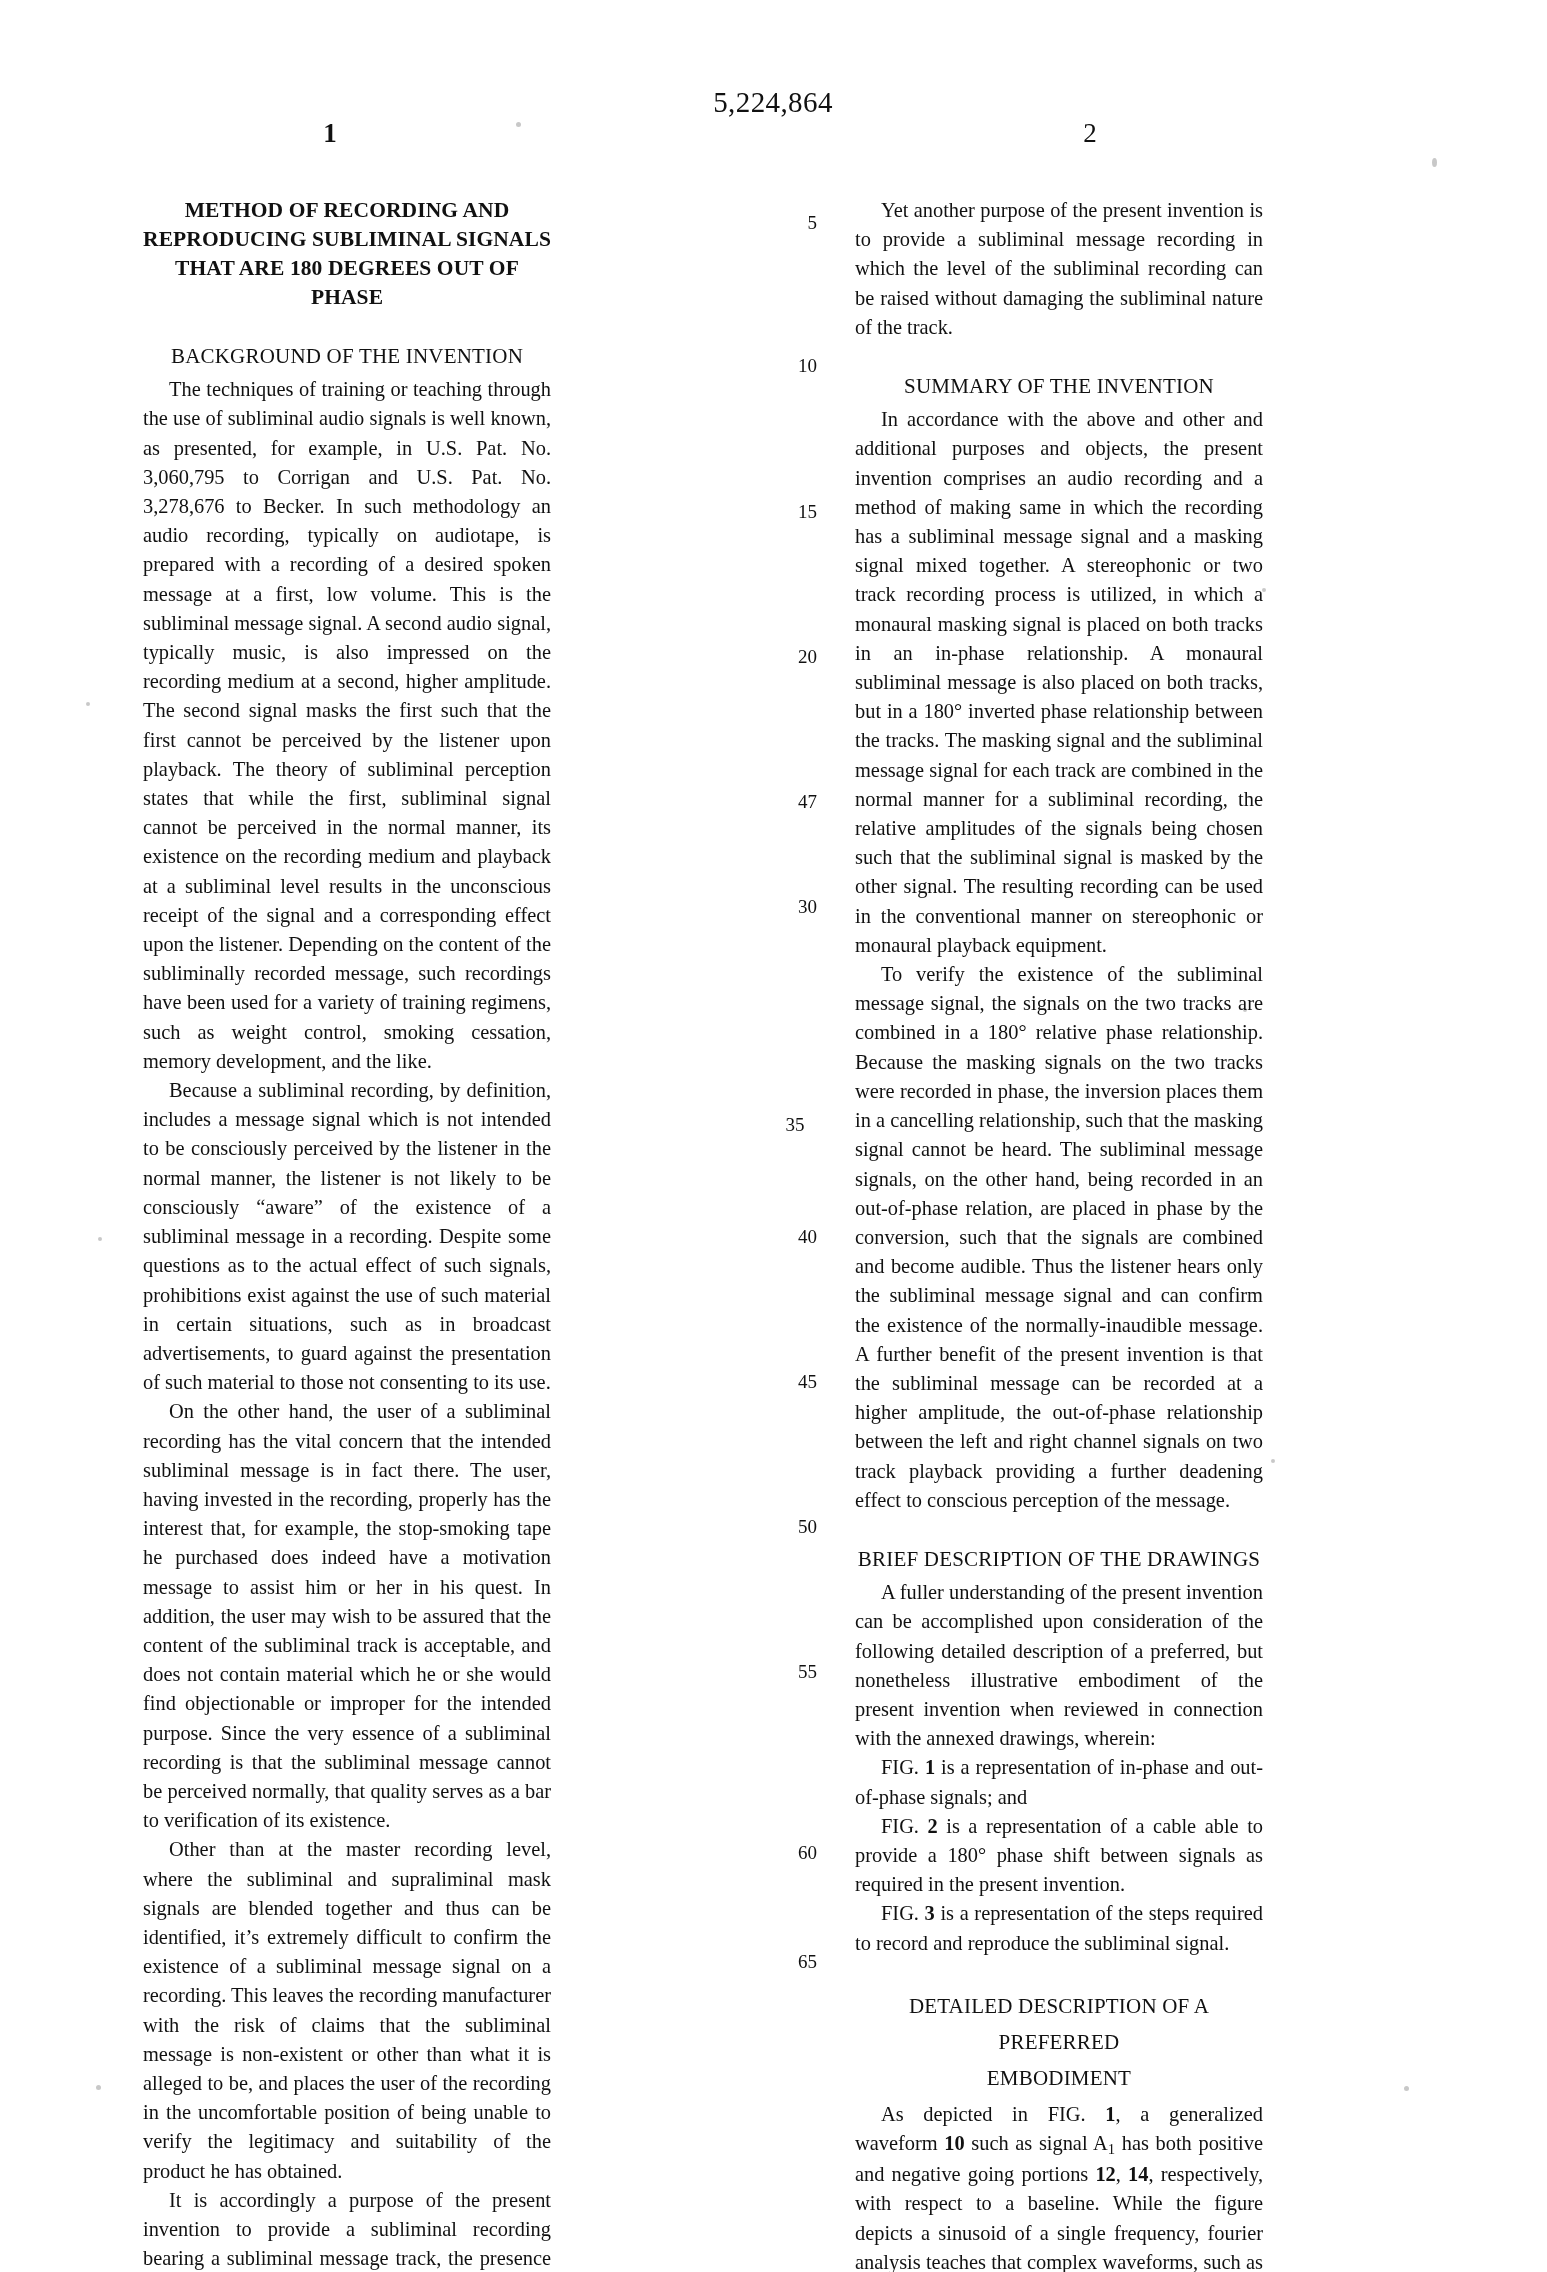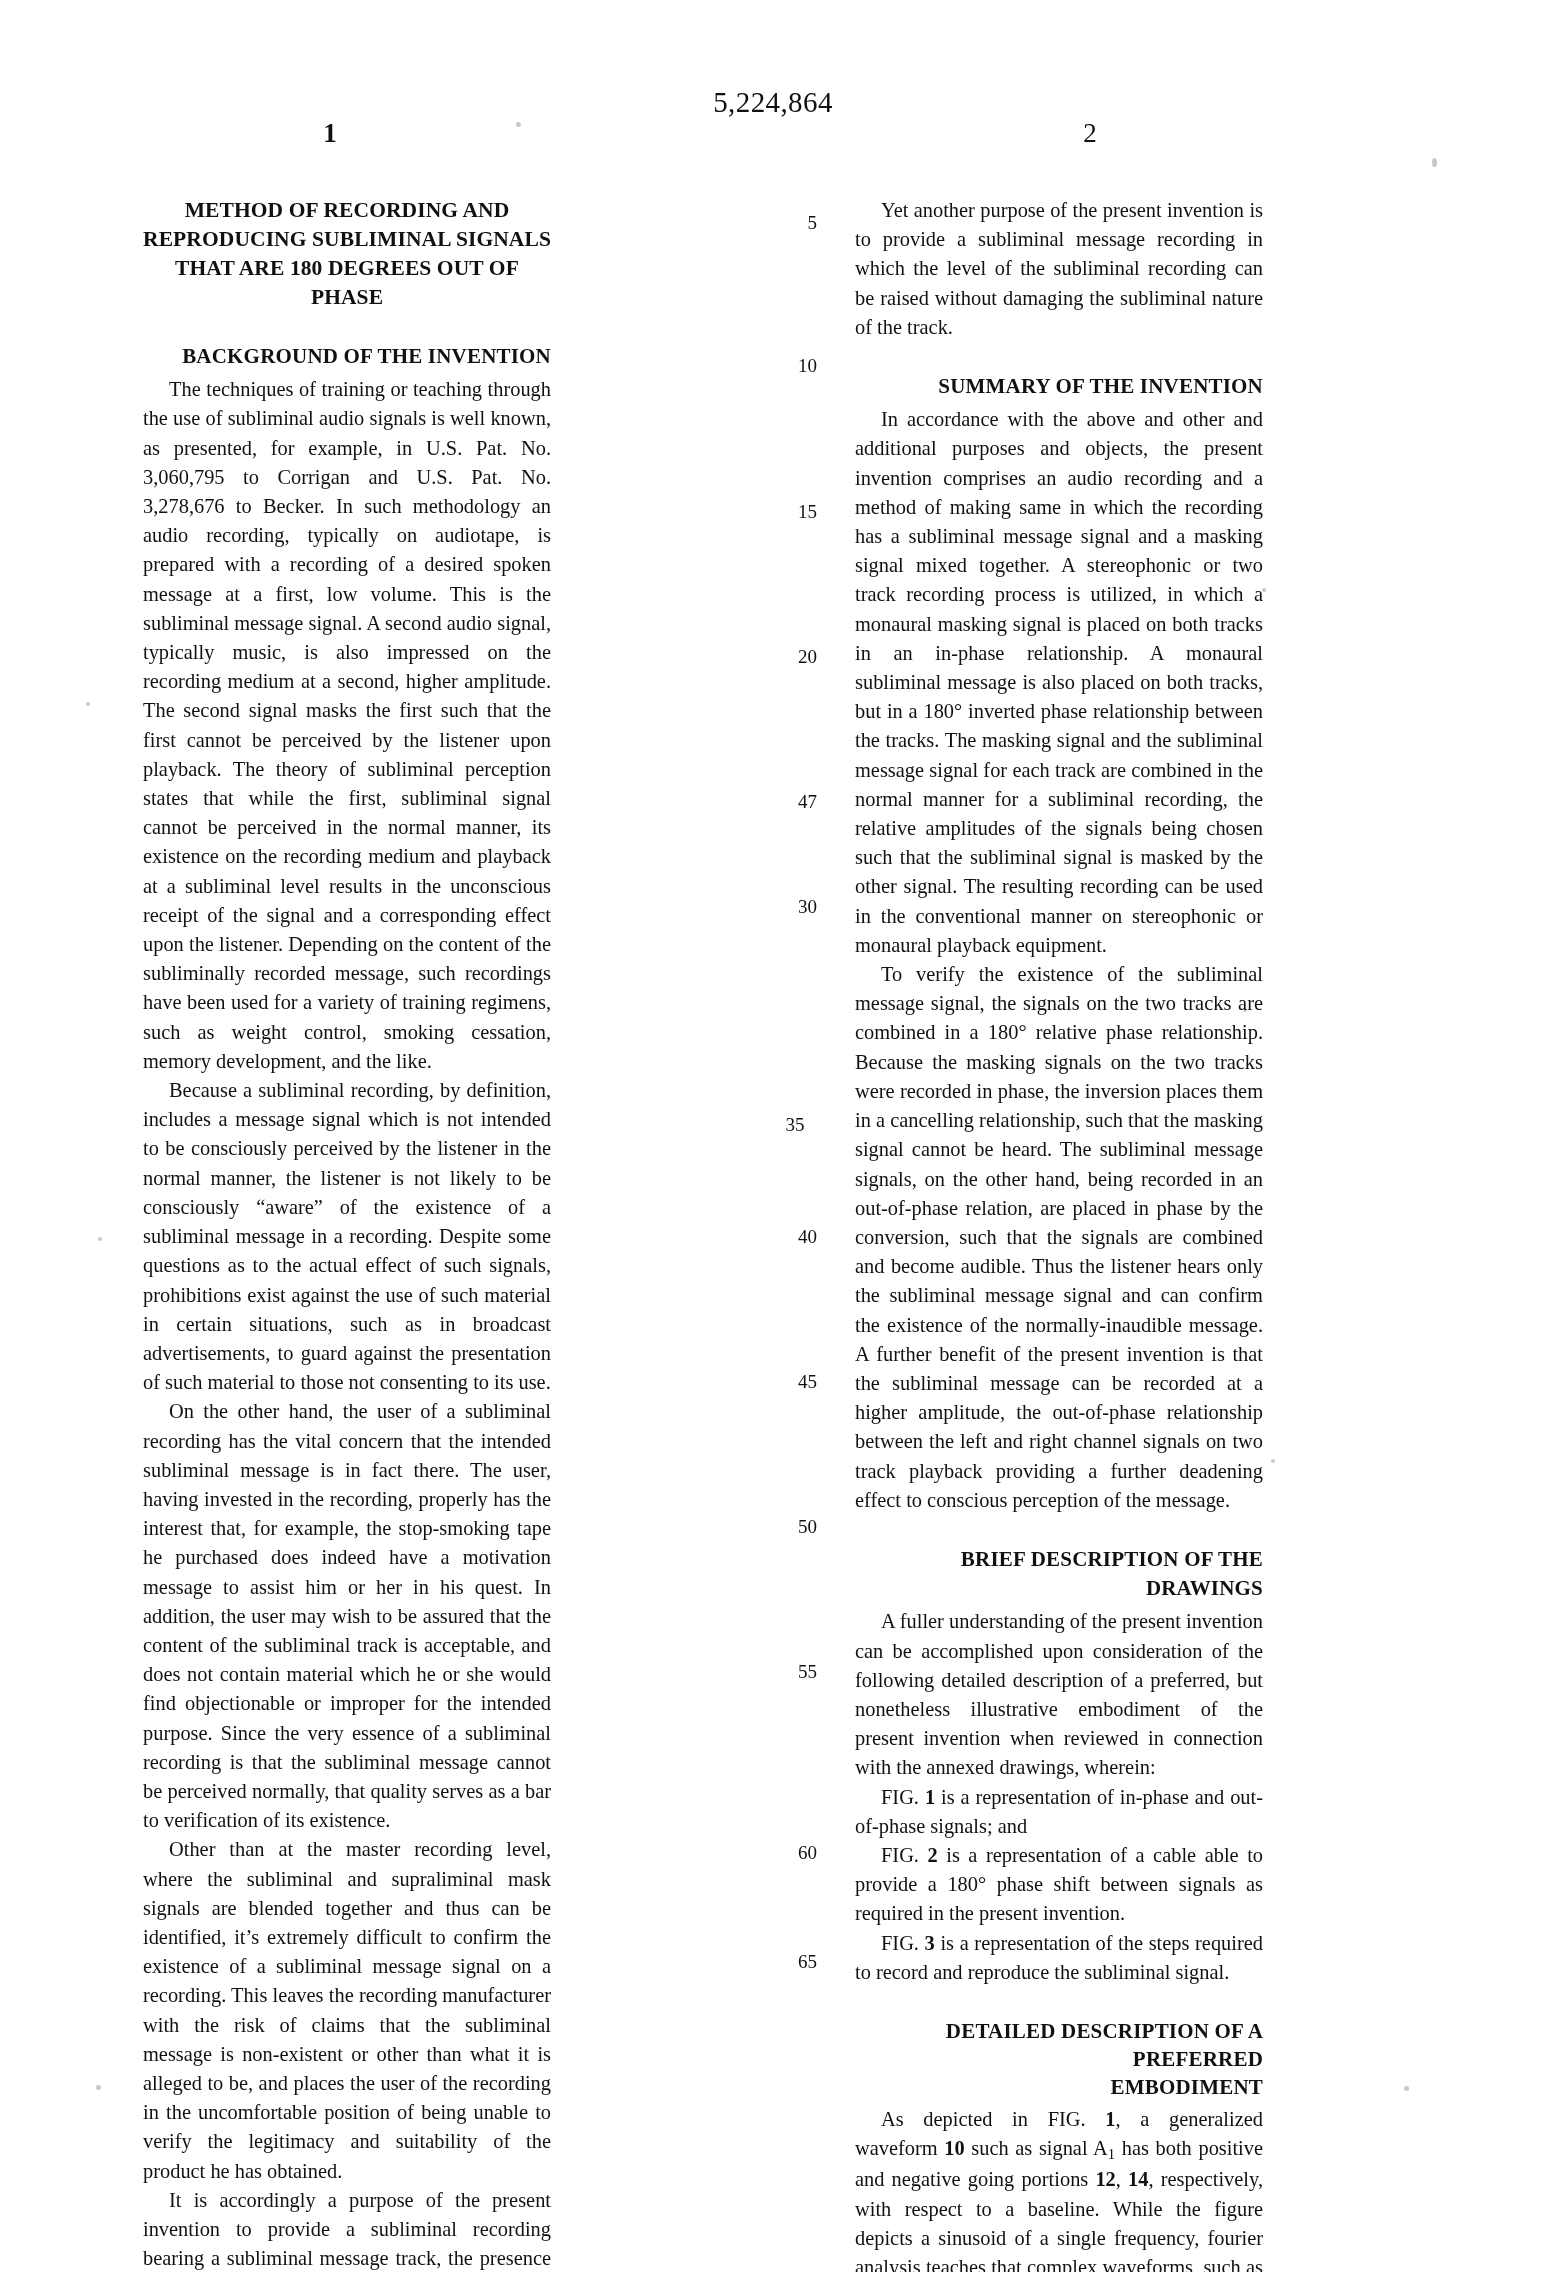--- a/index.html
+++ b/index.html
@@ -73,26 +73,26 @@
   h1.doc-title {
     font-size: 21.5px;
     line-height: 29px;
     font-weight: bold;
     text-align: center;
     margin: 0 0 0 0;
     letter-spacing: 0.1px;
   }
   h2.section {
     font-size: 21px;
-    font-weight: bold;
-    text-align: right;
+    font-weight: normal;
+    text-align: center;
     margin: 30px 0 4px 0;
     letter-spacing: 0.2px;
   }
-  h2.two-line { line-height: 28px; }
+  h2.two-line { line-height: 36px; }
 
   p {
     margin: 0;
     text-indent: 26px;
   }
   p.noindent { text-indent: 0; }
 
   .b { font-weight: bold; }
   sub { font-size: 0.72em; vertical-align: baseline; position: relative; bottom: -0.28em; }
 

